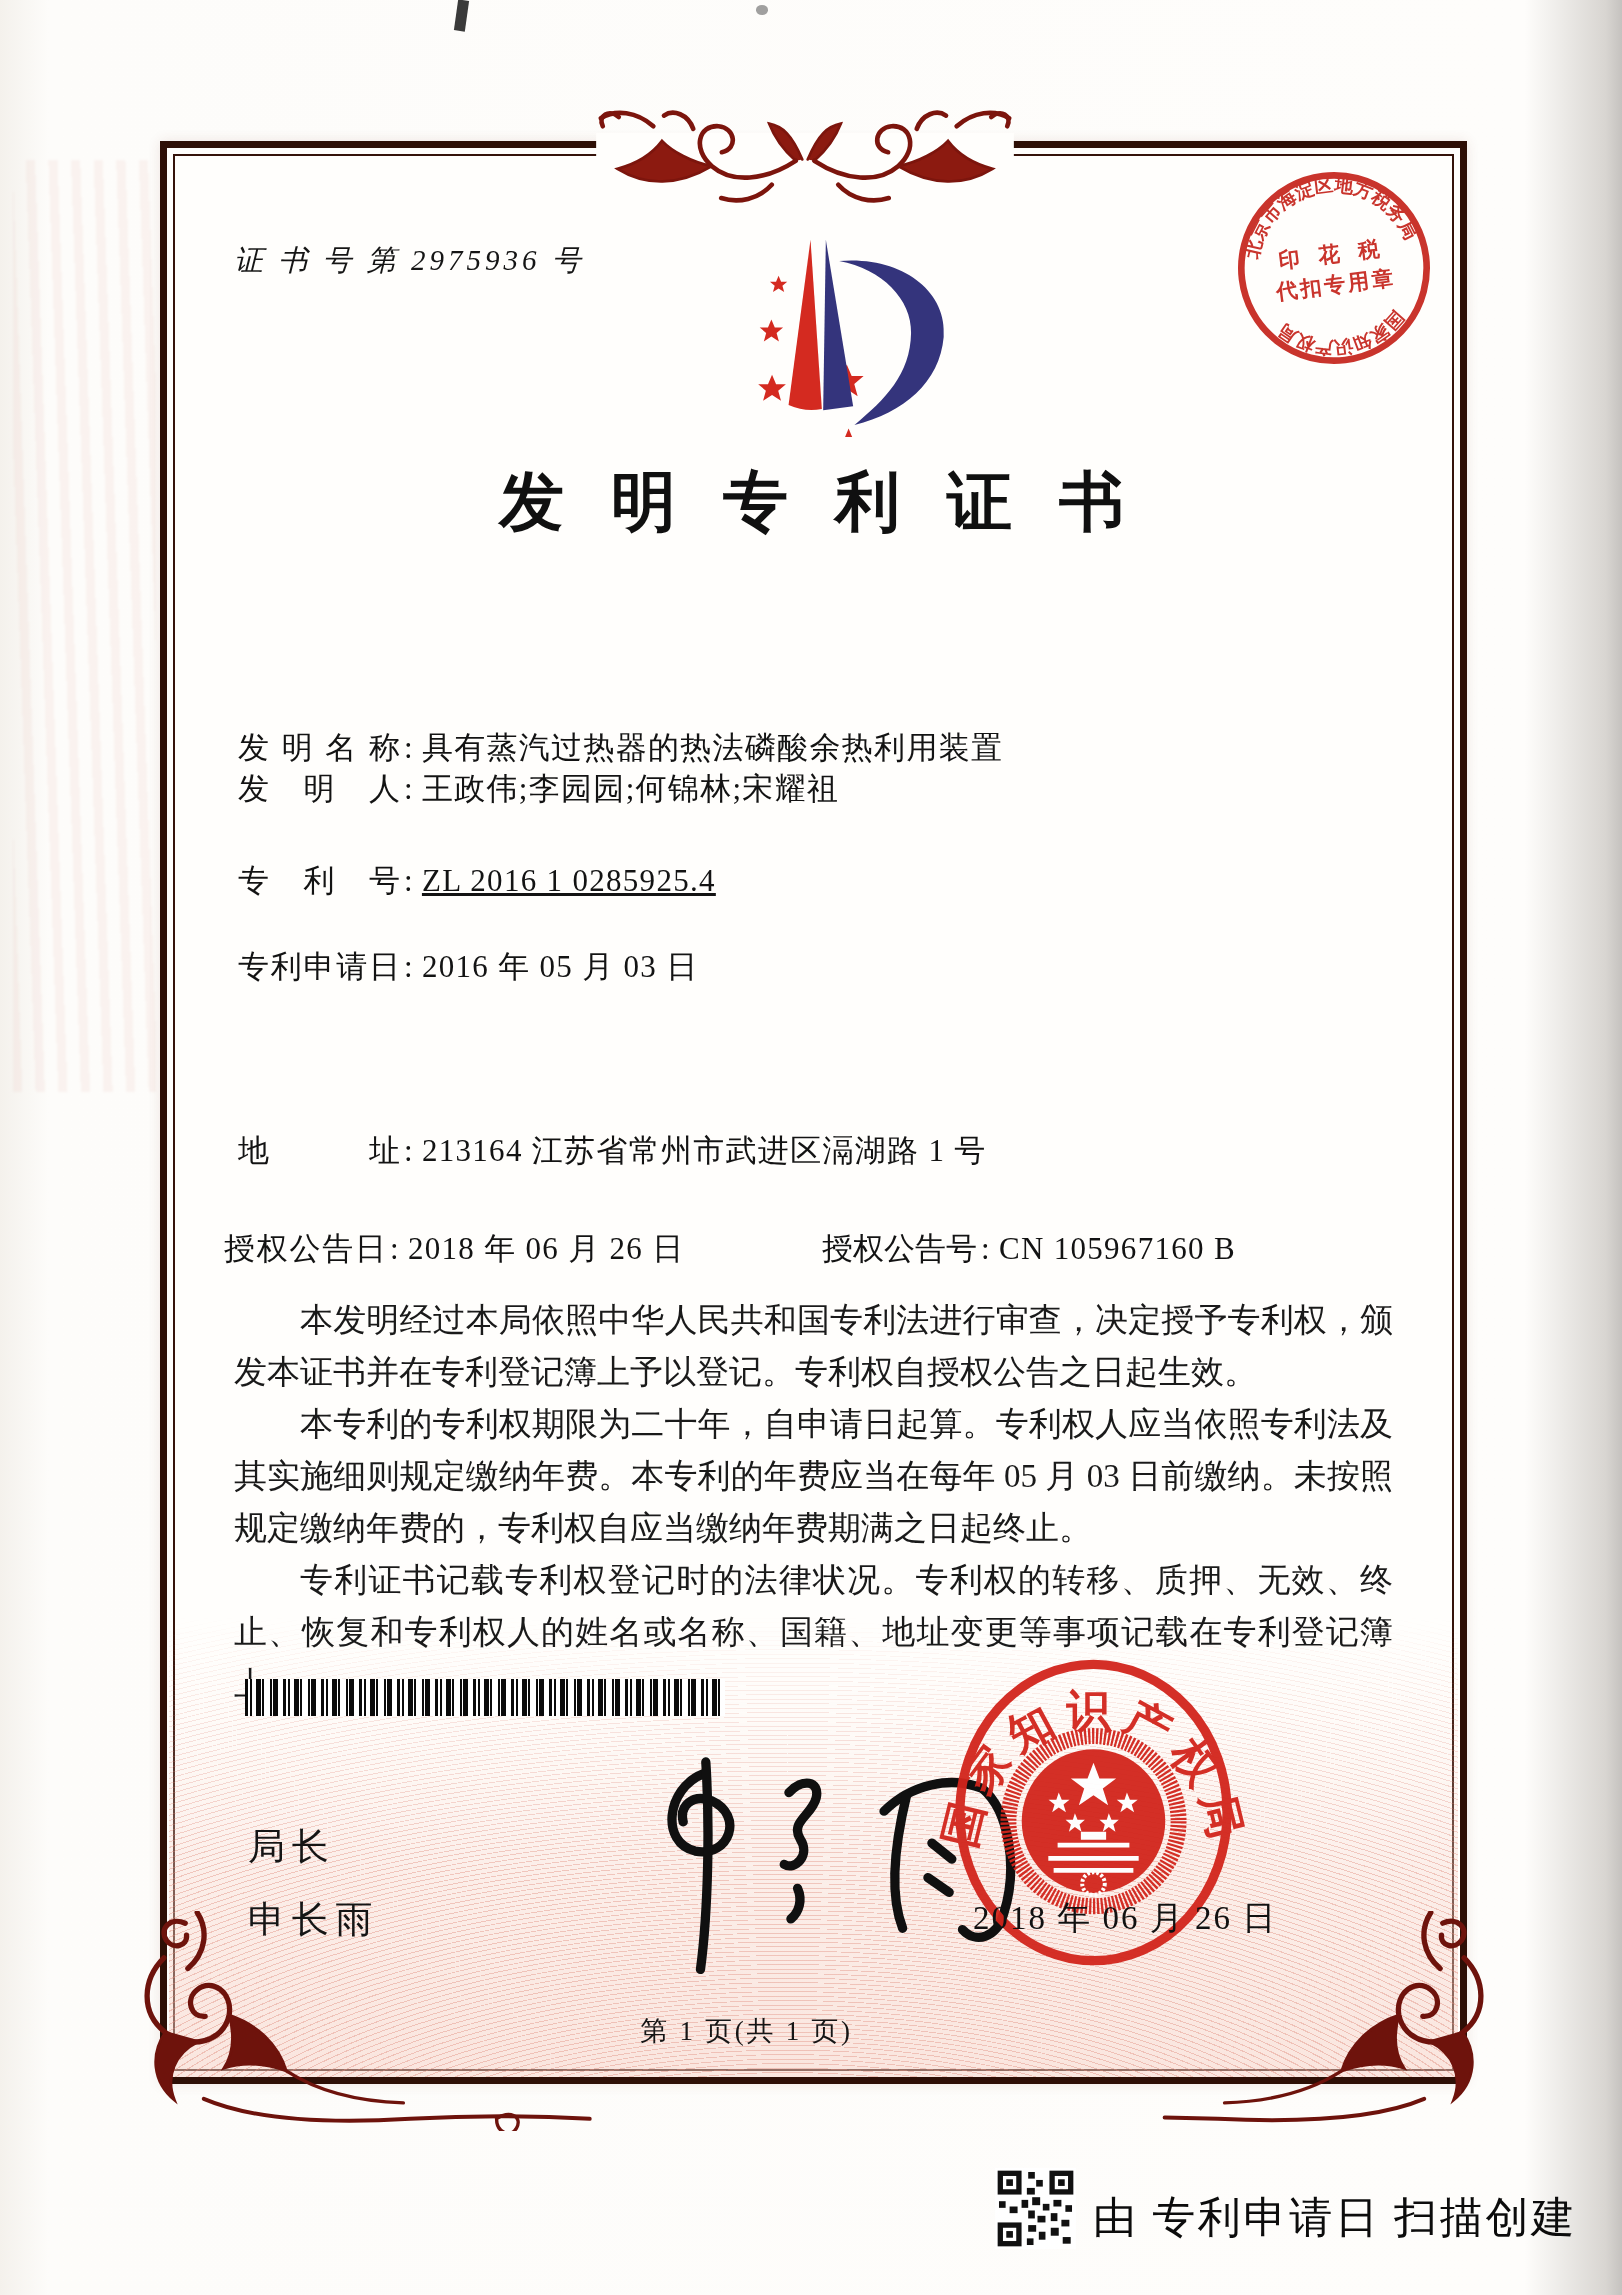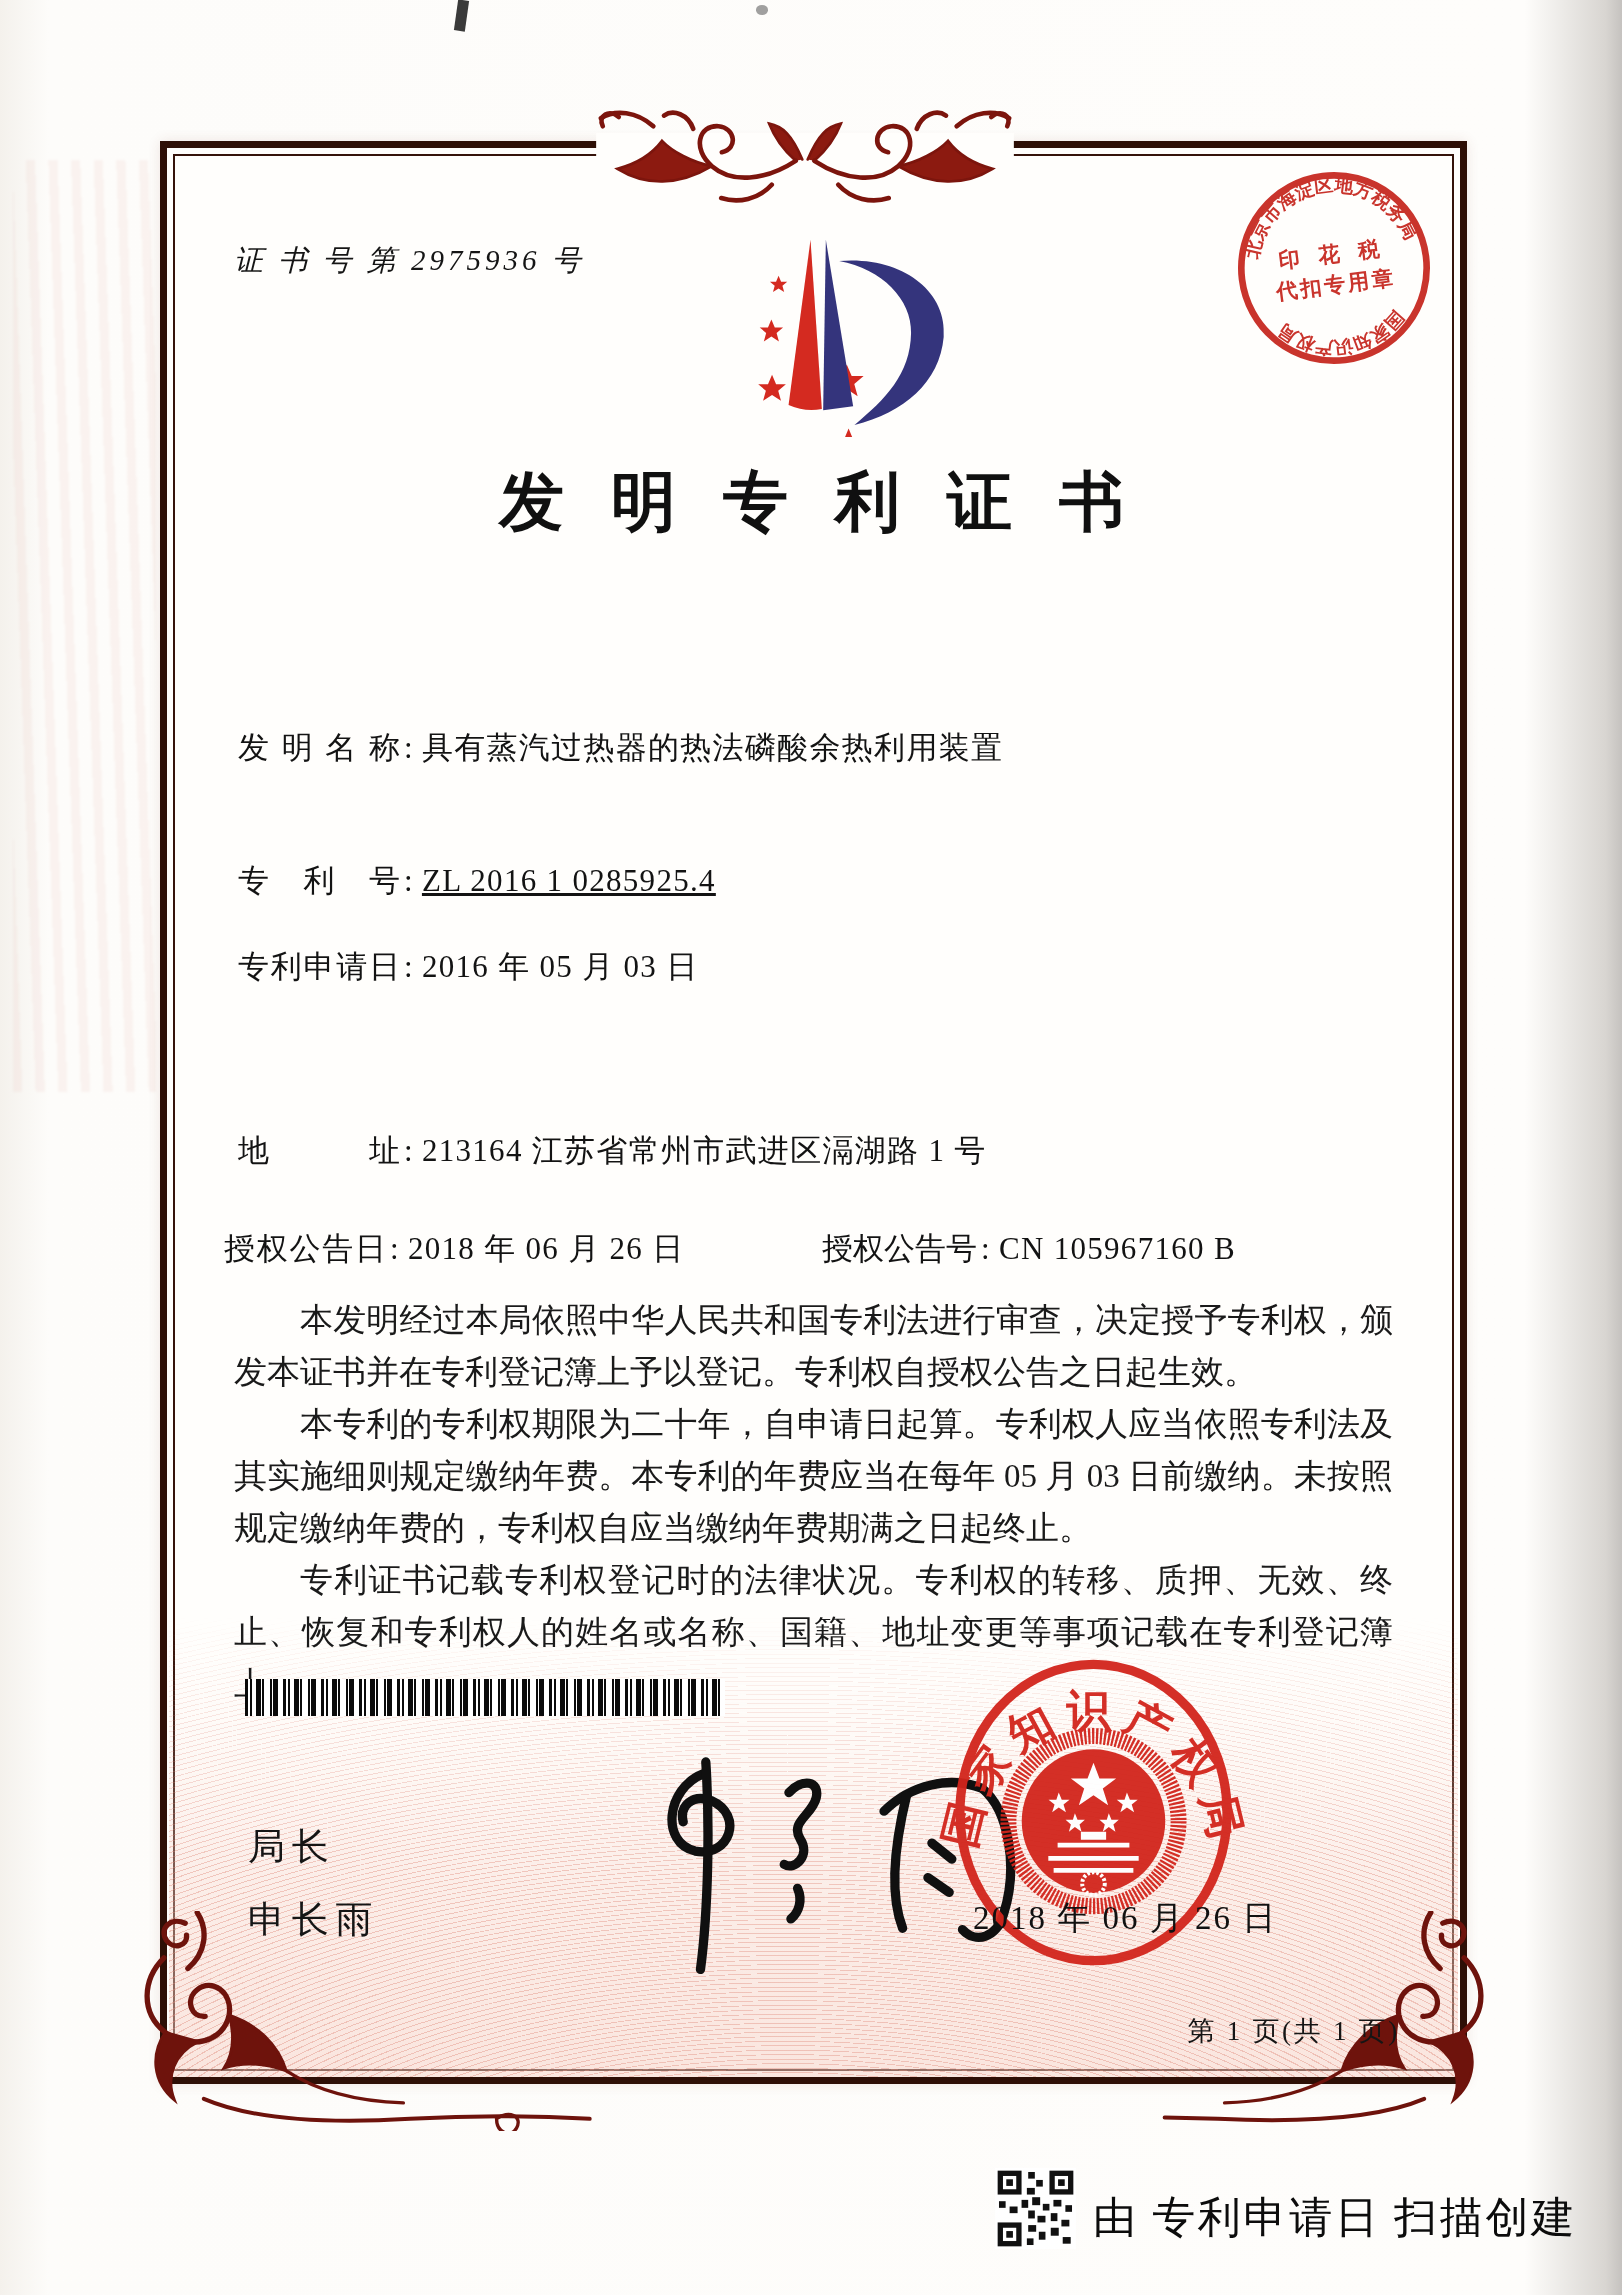--- a/index.html
+++ b/index.html
@@ -52,21 +52,21 @@
   .barcode{
     left:245px; top:1679px; width:480px; height:37px; z-index:2;
     background:repeating-linear-gradient(90deg,
       #0a0a0a 0 3.3px,#fff 3.3px 5.3px,#0a0a0a 5.3px 6.7px,#fff 6.7px 10.6px,
       #0a0a0a 10.6px 16px,#fff 16px 17.3px,#0a0a0a 17.3px 19.3px,#fff 19.3px 24.6px,
       #0a0a0a 24.6px 27px,#fff 27px 28px,#0a0a0a 28px 33px,#fff 33px 38px);
   }
   .juzhang{left:248px; top:1822px; font-size:37px; letter-spacing:6.7px; z-index:3;}
   .shenname{left:248px; top:1895px; font-size:37px; letter-spacing:6.7px; z-index:3;}
   .sealdate{left:973px; top:1896px; font-size:33px; letter-spacing:2px; z-index:5; color:#111;}
-  .pagefoot{left:93px; top:2013px; width:1307px; text-align:right; font-size:27px; letter-spacing:2.7px; z-index:3;}
+  .pagefoot{left:93px; top:2013px; width:1307px; text-align:center; font-size:27px; letter-spacing:2.7px; z-index:3;}
   .scan-caption{left:1093px; top:2189px; font-size:43px; letter-spacing:2.7px; color:#0c0c0c;}
   .speck1{left:456px; top:0; width:10.6px; height:31px; background:#3a3a3a; transform:rotate(8deg);}
   .speck2{left:756px; top:5.3px; width:12px; height:9.3px; background:#777; border-radius:50%; opacity:.7;}
   svg{display:block;}
 </style>
 </head>
 <body>
 
 <div class="page">
 
@@ -161,20 +161,23 @@
       </g>
     </svg>
   </div>
 
   <div class="abs certno">证 书 号 第 2975936 号</div>
 
   <div class="abs title">发明专利证书</div>
 
   <div class="abs frow" style="left:238px; top:687px;margin-top:40px;">
     <span class="flabel">发明名称</span><span class="fcolon">:</span><span class="fval">具有蒸汽过热器的热法磷酸余热利用装置</span>
+  </div>
+  <div class="abs frow" style="left:238px; top:768px;">
+    <span class="flabel">发明人</span><span class="fcolon">:</span><span class="fval">王政伟;李园园;何锦林;宋耀祖</span>
   </div>
   <div class="abs frow" style="left:238px; top:860px;text-decoration:underline;">
     <span class="flabel">专利号</span><span class="fcolon">:</span><span class="fval">ZL 2016 1 0285925.4</span>
   </div>
   <div class="abs frow" style="left:238px; top:946px;">
     <span class="flabel">专利申请日</span><span class="fcolon">:</span><span class="fval">2016 年 05 月 03 日</span>
   </div>
   <div class="abs frow" style="left:238px; top:1130px;">
     <span class="flabel">地址</span><span class="fcolon">:</span><span class="fval">213164  江苏省常州市武进区滆湖路 1 号</span>
   </div>

